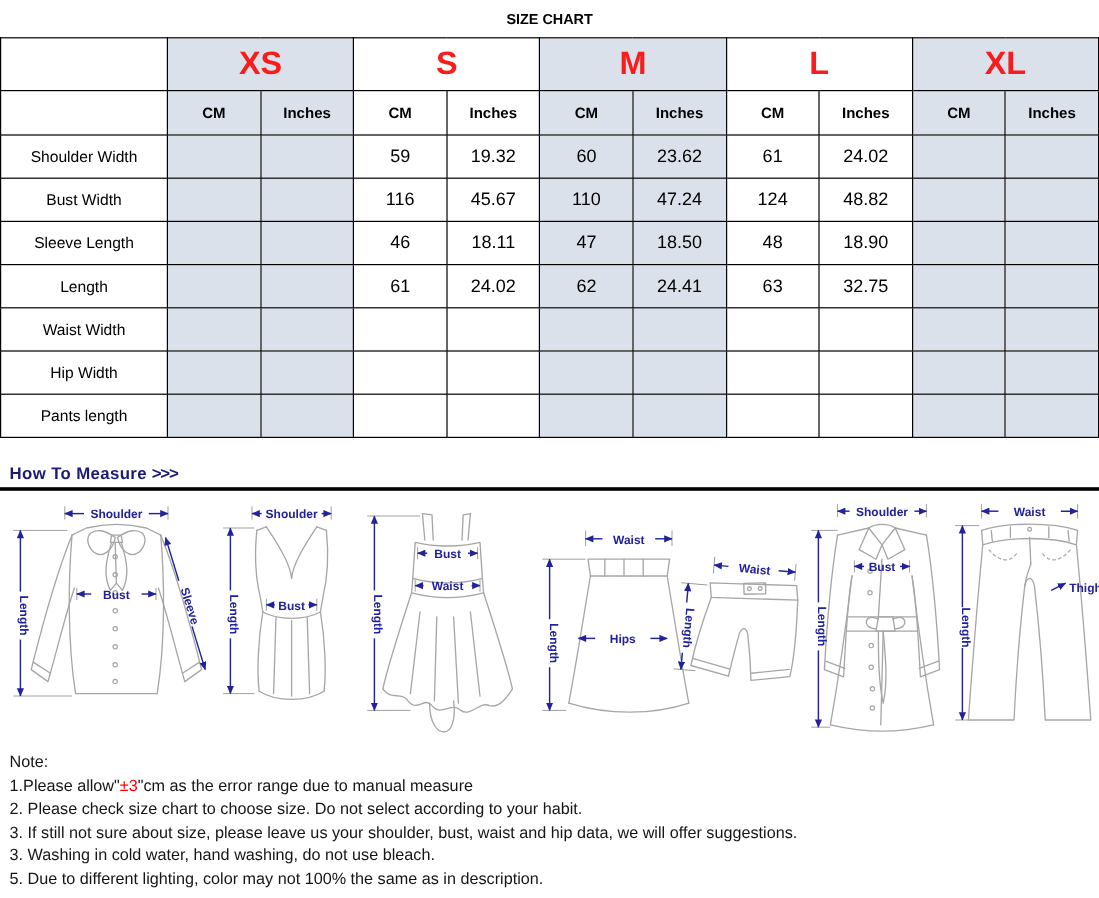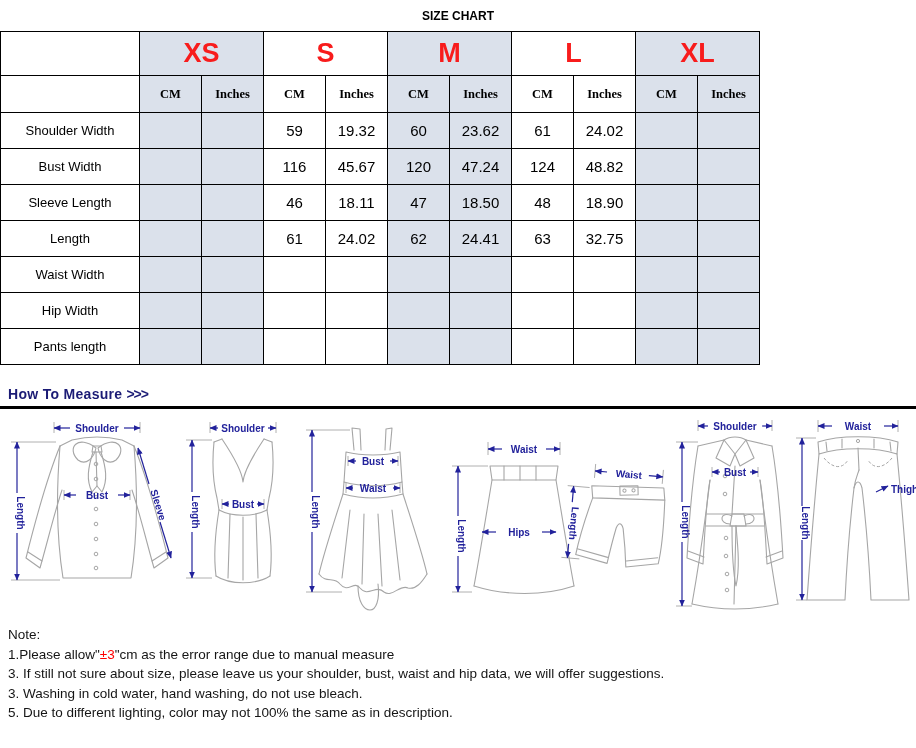--- a/index.html
+++ b/index.html
@@ -3,26 +3,26 @@
 <meta charset="utf-8">
 <style>
   * { box-sizing: border-box; }
   html,body { margin:0; padding:0; }
   body {
     width:916px; height:748px; overflow:hidden; background:#fff; color:#000;
     font-family:"Liberation Sans", sans-serif;
   }
   .title { height:31px; display:flex; align-items:center; justify-content:center;
     font-size:12px; font-weight:700; }
-  table.size { width:760px; border-collapse:collapse; table-layout:fixed; }
+  table.size { width:916px; border-collapse:collapse; table-layout:fixed; }
   table.size td { border:1px solid #000; text-align:center; vertical-align:middle; padding:0; overflow:hidden; }
   col.c0 { width:139px; }
   tr.r1 { height:44px; } tr.r2 { height:37px; } tr.rb { height:36px;padding-left:44px; }
   td.sz { font-size:27px; font-weight:700; color:#f81c1c; }
-  td.unit { font-size:12.5px; font-weight:700;font-family:Liberation Serif, serif; }
+  td.unit { font-size:12.5px; font-weight:700; }
   td.rl { font-size:13px; }
   td.val { font-size:15px; }
   td.sh { background:#dbe1eb; }
   .htm-head { margin:21px 0 0 8px; font-size:14px; font-weight:700; color:#1b1b75; letter-spacing:0.3px; }
   .htm-head .arrows { letter-spacing:-1px; margin-left:4px; }
   .rule { height:3px; background:#000; margin-top:4px; width:916px; }
   .figs { position:relative; height:201px; margin-top:9px; }
   .figs svg { position:absolute; top:0; overflow:visible; }
   #f1{left:8px} #f2{left:182px} #f3{left:302px} #f4{left:444px} #f5{left:556px} #f6{left:670px} #f7{left:794px}
   .g   { fill:none; stroke:#a6a6a6; stroke-width:1.1; stroke-linejoin:round; stroke-linecap:round; }
@@ -88,21 +88,21 @@
     <td class="val">24.02</td>
     <td class="val sh"></td>
     <td class="val sh"></td>
   </tr>
   <tr class="rb">
     <td class="rl">Bust Width</td>
     <td class="val sh"></td>
     <td class="val sh"></td>
     <td class="val">116</td>
     <td class="val">45.67</td>
-    <td class="val sh">120</td>
+    <td class="val sh">110</td>
     <td class="val sh">47.24</td>
     <td class="val">124</td>
     <td class="val">48.82</td>
     <td class="val sh"></td>
     <td class="val sh"></td>
   </tr>
   <tr class="rb">
     <td class="rl">Sleeve Length</td>
     <td class="val sh"></td>
     <td class="val sh"></td>
@@ -464,16 +464,17 @@
       <line class="dim" x1="8" y1="122" x2="8" y2="182" marker-end="url(#m7b)"></line>
       <text class="lb" x="8" y="105" transform="rotate(90 8 105)">Length</text>
     </g>
   </svg>
 
 </div>
 
 <div class="notes">
   <div>Note:</div>
   <div><span>1.Please allow"</span><span class="red">±3</span><span>"cm as the error range due to manual measure</span></div>
+  <div><span>2. Please check size chart to choose size. Do not select according to your habit.</span><span class="red"></span><span></span></div>
   <div><span>3. If still not sure about size, please leave us your shoulder, bust, waist and hip data, we will offer suggestions.</span><span class="red"></span><span></span></div>
   <div><span>3. Washing in cold water, hand washing, do not use bleach.</span><span class="red"></span><span></span></div>
   <div><span>5. Due to different lighting, color may not 100% the same as in description.</span><span class="red"></span><span></span></div>
 </div>
 
 </body></html>

